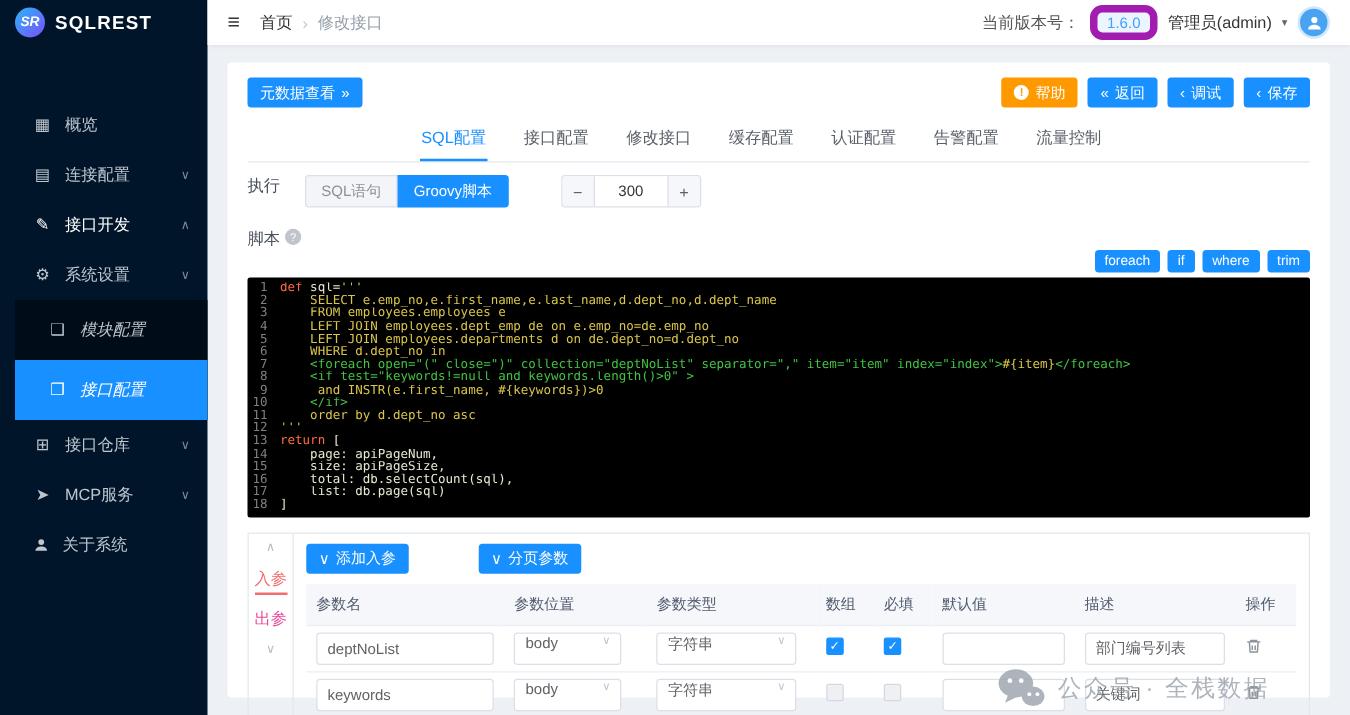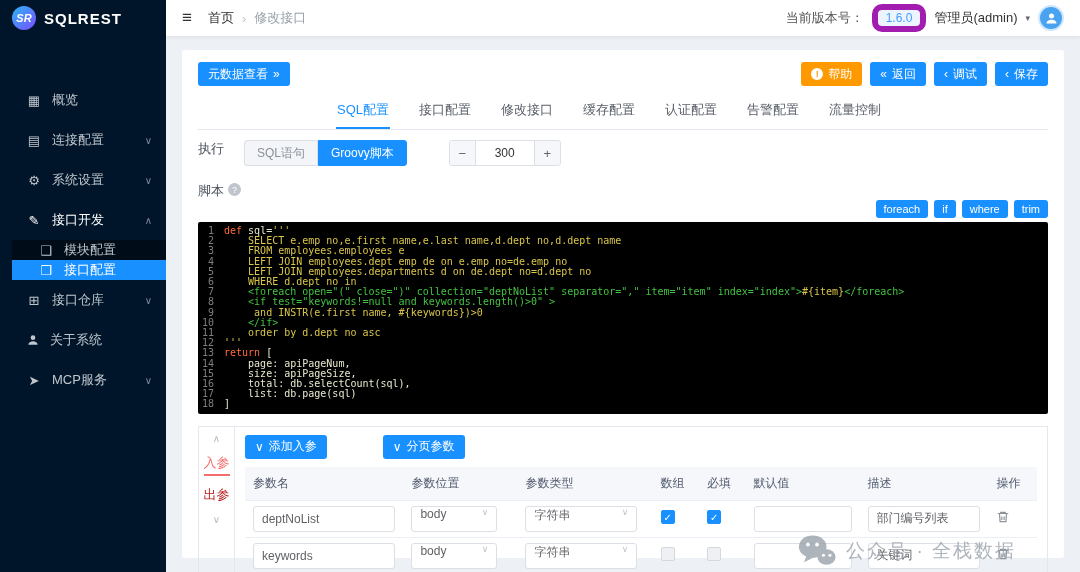--- a/index.html
+++ b/index.html
@@ -18,21 +18,21 @@
   .sidebar { width:166px; min-width:166px; background:#001529; color:#bfc6ce; display:flex; flex-direction:column;gap:34px; }
   .logo { height:36px; display:flex; align-items:center; padding-left:12px; gap:8px; }
   .logo-badge { width:24px; height:24px; border-radius:50%; background:linear-gradient(135deg,#29b6f6,#7c4dff);
     color:#fff; font-weight:bold; font-style:italic; font-size:11px; display:flex; align-items:center; justify-content:center; }
   .logo-text { color:#fff; font-weight:bold; font-size:15px; letter-spacing:1px; }
   .menu { padding-top:10px; font-size:13px;padding-left:12px; }
   .menu-item { height:40px; display:flex; align-items:center; padding:0 14px; cursor:pointer; color:#bfc6ce; }
   .menu-item .mi { width:16px; margin-right:10px; font-size:13px; text-align:center; }
   .menu-item .chev { margin-left:auto; font-size:10px; color:#7e8896; }
   .submenu { background:#000c17; }
-  .menu-item.sub { height:20px; padding-left:26px; }
+  .menu-item.sub { height:48px; padding-left:26px;font-style:italic; }
   .menu-item.active { background:#1890ff; color:#fff; }
   .menu-item.active .mi { color:#fff; }
   .person-svg { width:14px; height:14px; margin-right:10px; }
 
   
   .main { flex:1; display:flex; flex-direction:column; min-width:0; }
   .topbar { height:36px; background:#fff; display:flex; align-items:center; padding:0 16px;
     box-shadow:0 1px 4px rgba(0,0,0,.08); position:relative; z-index:2; font-size:13px; }
   .burger { font-size:17px; color:#333; margin-right:16px; cursor:pointer; font-weight:bold; }
   .crumbs { display:flex; align-items:center; gap:8px; }
@@ -96,21 +96,21 @@
   .tok-kw { color:#ff6b39; }
   .tok-str { color:#d9c54a; }
   .tok-tag { color:#43c243; }
   .tok-pl { color:#e8e8d0; }
 
   
   .params { display:flex; border:1px solid #e4e7ed; margin-top:12px; min-height:170px; }
   .param-strip { width:36px; border-right:1px solid #e4e7ed; display:flex; flex-direction:column;
     align-items:center; padding-top:6px; gap:10px; }
   .strip-chev { color:#b6bcc4; font-size:10px; cursor:pointer; }
-  .ptab { font-size:13px; color:#b91c1c; cursor:pointer; }
+  .ptab { font-size:13px; color:#ec4899; cursor:pointer; }
   .ptab.active { color:#f56c6c; border-bottom:2px solid #f56c6c; padding-bottom:2px; }
   .param-main { flex:1; min-width:0; padding:8px 10px; }
   .param-actions { display:flex; gap:56px; }
   .btn.sm { height:24px; }
   .ptable { width:100%; border-collapse:collapse; font-size:12px; color:#606266; margin-top:8px; }
   .ptable th { text-align:left; padding:8px; background:#f5f7fa; color:#515a6e; font-weight:500;
     border-bottom:1px solid #ebeef5; white-space:nowrap; }
   .ptable td { padding:5px 8px; border-bottom:1px solid #ebeef5; }
   .w-name{width:150px}.w-pos{width:108px}.w-type{width:122px}.w-arr{width:44px}
   .w-req{width:44px}.w-def{width:108px}.w-desc{width:122px}.w-op{width:46px}
@@ -143,56 +143,56 @@
     <nav class="menu">
       <div class="menu-item">
         <span class="mi i-grid"></span>
         <span>概览</span>
       </div>
       <div class="menu-item">
         <span class="mi i-db"></span>
         <span>连接配置</span>
         <span class="chev i-caret-d"></span>
       </div>
-      <div class="menu-item">
-        <span class="mi i-gear"></span>
-        <span>系统设置</span>
-        <span class="chev i-caret-d"></span>
-      </div>
       <div class="menu-item" style="color:#fff">
         <span class="mi i-pen"></span>
         <span>接口开发</span>
         <span class="chev i-caret-u"></span>
       </div>
+      <div class="menu-item">
+        <span class="mi i-gear"></span>
+        <span>系统设置</span>
+        <span class="chev i-caret-d"></span>
+      </div>
       <div class="submenu">
         <div class="menu-item sub">
           <span class="mi i-folder"></span>
           <span>模块配置</span>
         </div>
         <div class="menu-item sub active">
           <span class="mi i-file"></span>
           <span>接口配置</span>
         </div>
       </div>
       <div class="menu-item">
         <span class="mi i-table"></span>
         <span>接口仓库</span>
+        <span class="chev i-caret-d"></span>
+      </div>
+      <div class="menu-item">
+        <span class="mi i-plane"></span>
+        <span>MCP服务</span>
         <span class="chev i-caret-d"></span>
       </div>
       <div class="menu-item">
         <svg class="person-svg" viewBox="0 0 24 24" fill="#bfc6ce">
             <circle cx="12" cy="8" r="4"></circle>
             <path d="M4 20c0-4 4-6 8-6s8 2 8 6z"></path>
           </svg>
         <span>关于系统</span>
-      </div>
-      <div class="menu-item">
-        <span class="mi i-plane"></span>
-        <span>MCP服务</span>
-        <span class="chev i-caret-d"></span>
       </div>
     </nav>
   </aside>
 
   <div class="main">
 
     <header class="topbar">
       <span class="burger i-burger"></span>
       <nav class="crumbs">
         <span class="crumb home">首页</span>

